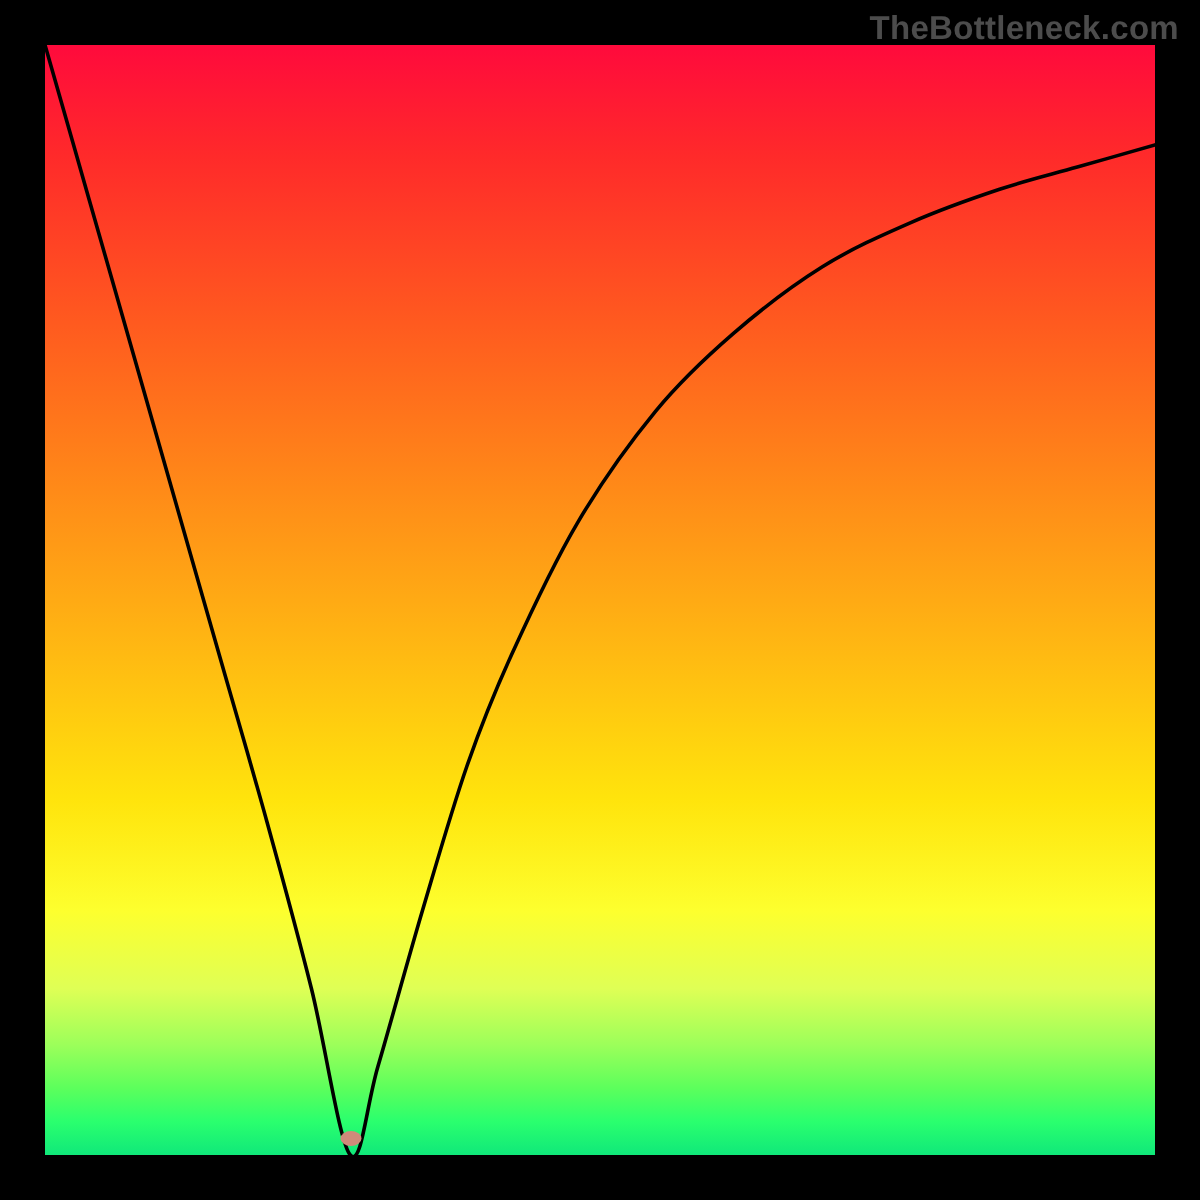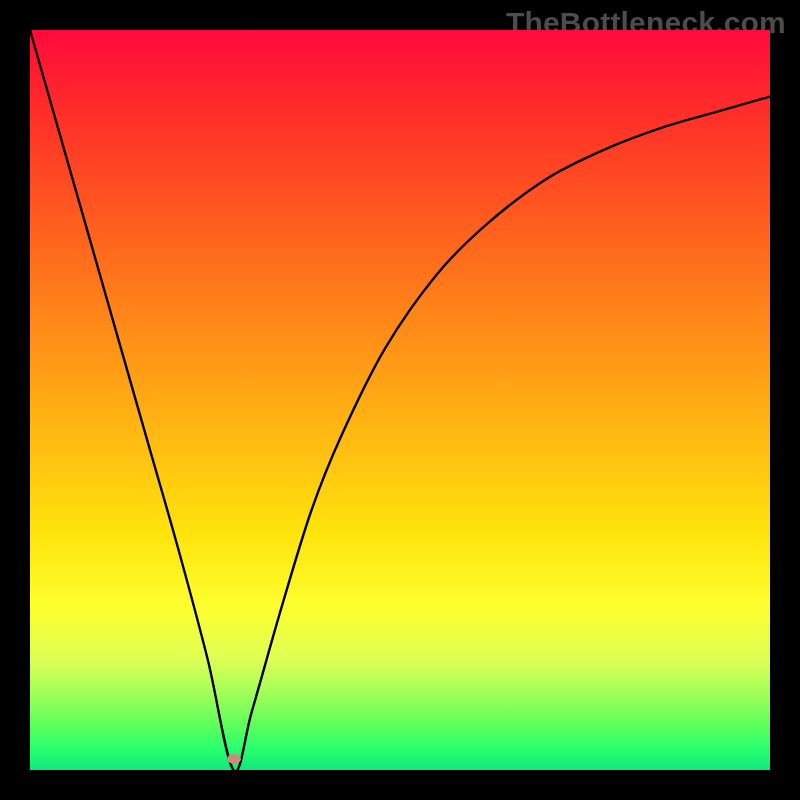--- a/index.html
+++ b/index.html
@@ -36,21 +36,21 @@
       #5cff5c 94%,
       #2aff6e 97%,
       #10e87a 100%
     );
   }
   .watermark {
     position: absolute;
     top: 6px;
     right: 14px;
     color: #4c4c4c;
-    font-size: 30px;
+    font-size: 22px;
     font-weight: 600;
     letter-spacing: 0.2px;
     user-select: none;
   }
   svg.curve {
     position: absolute;
     left: 0;
     top: 0;
     width: 740px;
     height: 740px;

